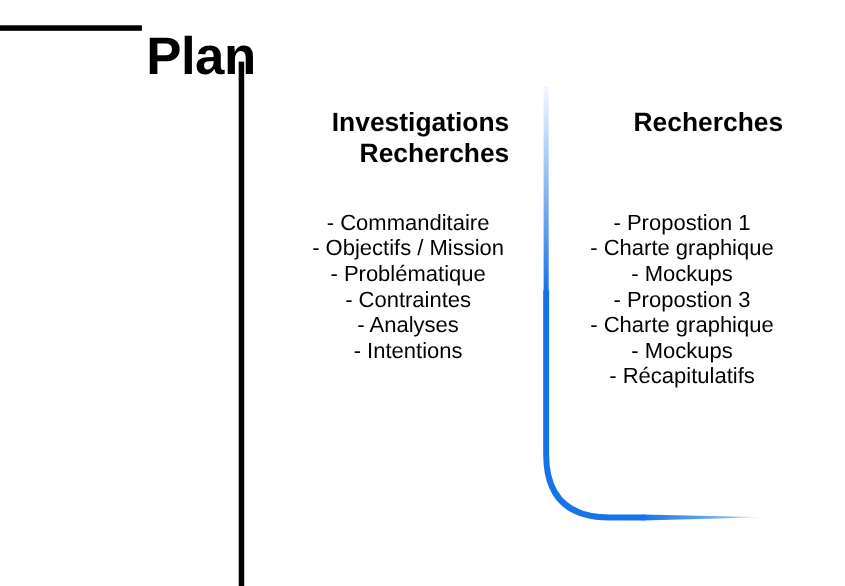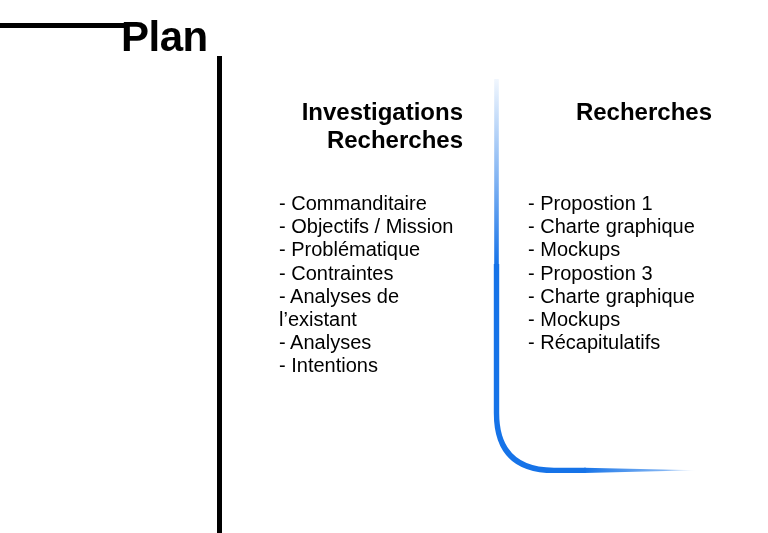--- a/index.html
+++ b/index.html
@@ -14,22 +14,22 @@
   }
   .top-rule {
     position: absolute;
     left: 0; top: 23px;
     width: 129px; height: 4.6px;
     background: #000000;
   }
   .title {
     position: absolute;
     left: 121px; top: 16px;
-    margin: 0;
-    font-size: 42px;
+    margin: 12px;
+    font-size: 48px;
     font-weight: bold;
     line-height: 1;
     letter-spacing: -0.5px;
     white-space: nowrap;
   }
   .v-rule {
     position: absolute;
     left: 217px; top: 56px;
     width: 4.6px; height: 477px;
     background: #000000;
@@ -48,21 +48,21 @@
     font-weight: bold;
     line-height: 28px;
     text-align: right;
   }
   .col-items {
     position: absolute;
     top: 192px;
     width: 184px;
     font-size: 20px;
     line-height: 23.2px;
-    text-align: left;
+    text-align: center;
   }
   .col-left  { left: 279px; }
   .col-right { left: 528px; }
   .item { min-height: 23.2px; }
 </style>
 </head>
 <body>
 
 <div class="slide">
 
@@ -90,21 +90,20 @@
     <polygon points="584,467.7 584,473.1 697,470.2" fill="url(#gH)"></polygon>
   </svg>
 
   <div class="col-heading col-left">Investigations Recherches</div>
 
   <div class="col-items col-left">
     <div class="item">- Commanditaire</div>
     <div class="item">- Objectifs / Mission</div>
     <div class="item">- Problématique</div>
     <div class="item">- Contraintes</div>
-    <div class="item">- Analyses de l’existant</div>
     <div class="item">- Analyses</div>
     <div class="item">- Intentions</div>
   </div>
 
   <div class="col-heading col-right">Recherches</div>
 
   <div class="col-items col-right">
     <div class="item">- Propostion 1</div>
     <div class="item">- Charte graphique</div>
     <div class="item">- Mockups</div>

